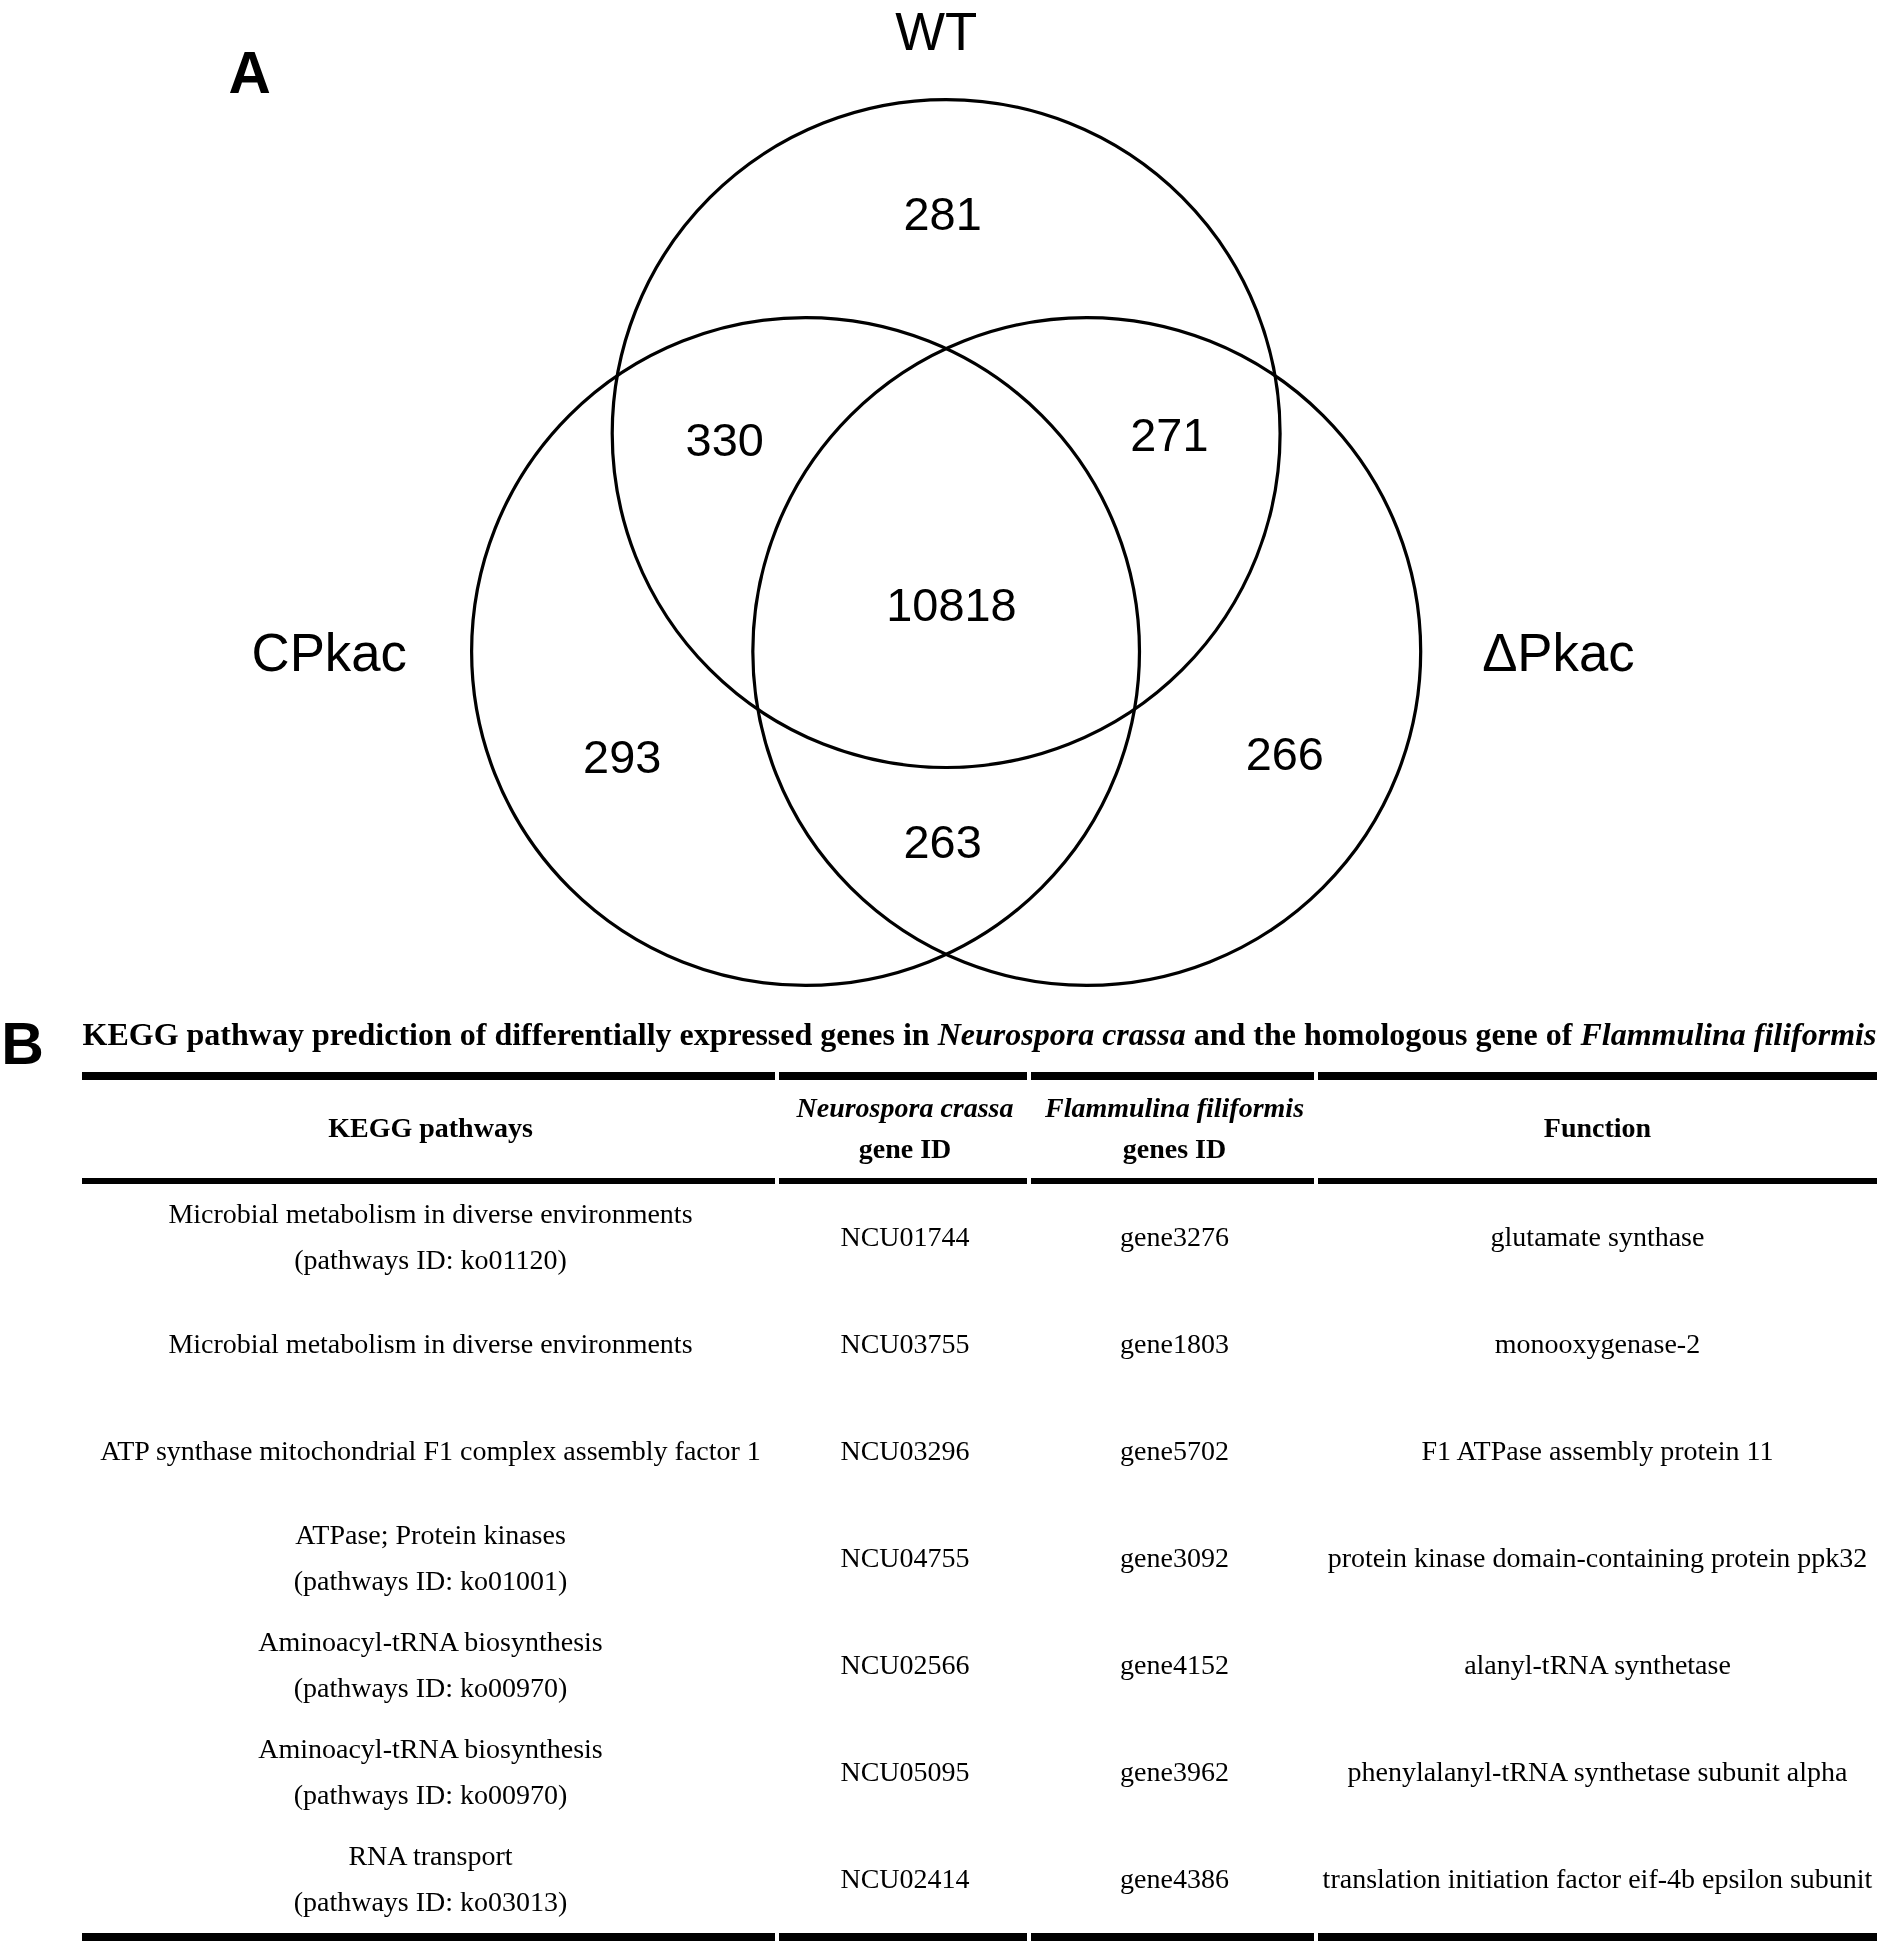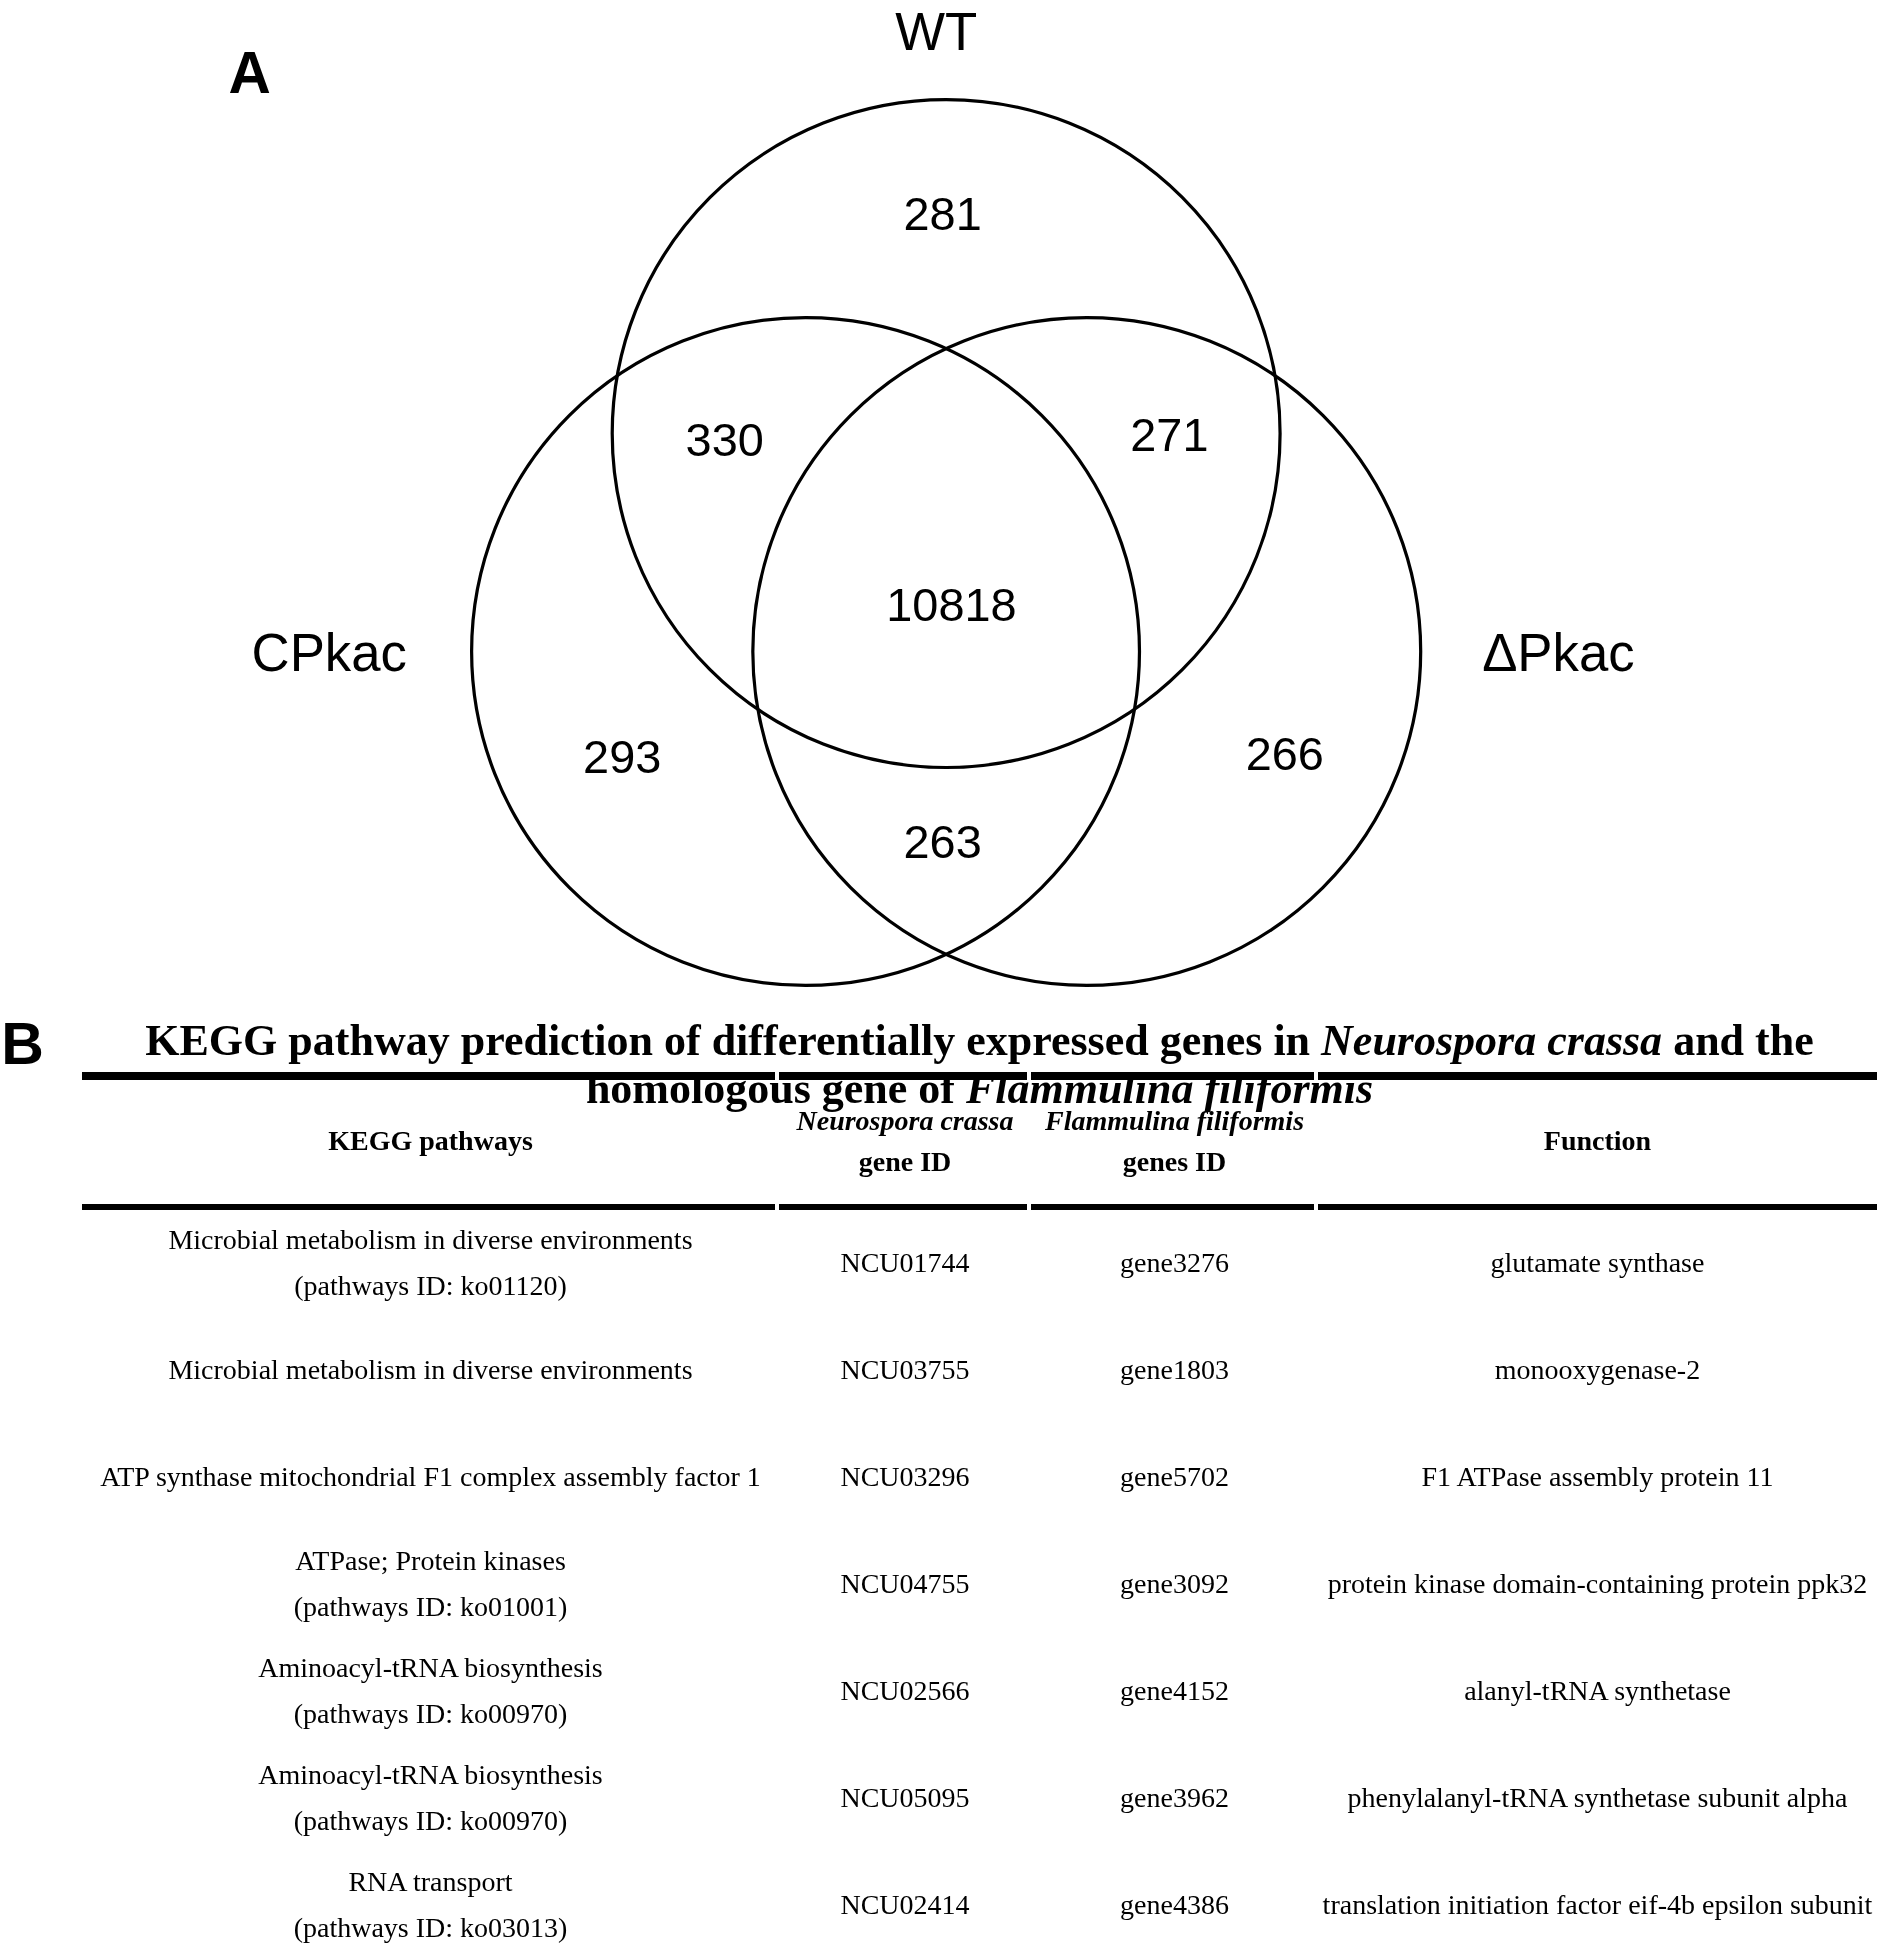--- a/index.html
+++ b/index.html
@@ -49,21 +49,21 @@
     font-size: 59px;
     font-weight: 700;
     line-height: 1;
   }
   .table-title {
     position: absolute;
     left: 82px;
     top: 1017px;
     width: 1795px;
     text-align: center;
-    font-size: 44px;
+    font-size: 32px;
     font-weight: 700;
     line-height: 1.1;
   }
   .ktable {
     position: absolute;
     left: 82px;
     top: 1072px;
     width: 1795px;
   }
   .rule {
@@ -83,21 +83,21 @@
   .seg1 { width: 697px; }
   .seg2 { width: 252px; }
   .seg3 { width: 287px; }
   .seg4 { width: 559px; }
   .thead, .trow {
     display: grid;
     grid-template-columns: 697px 252px 287px 559px;
     align-items: center;
     justify-items: center;
   }
-  .thead { height: 124px; }
+  .thead { height: 98px; }
   .trow  { height: 107px; }
   .cell {
     text-align: center;
     font-size: 28px;
     line-height: 1.65;
     white-space: nowrap;
   }
   .th { font-weight: 700; line-height: 1.45; }
   .species-line { font-style: italic; }
   .pathway .pathway-id-line { white-space: nowrap; text-align: center; }

